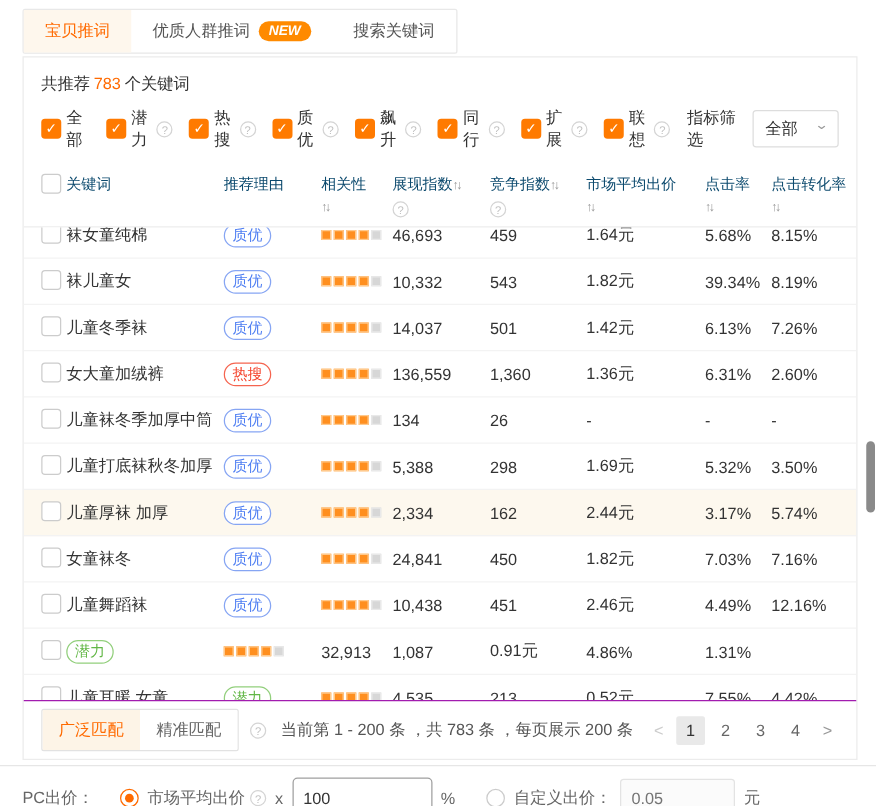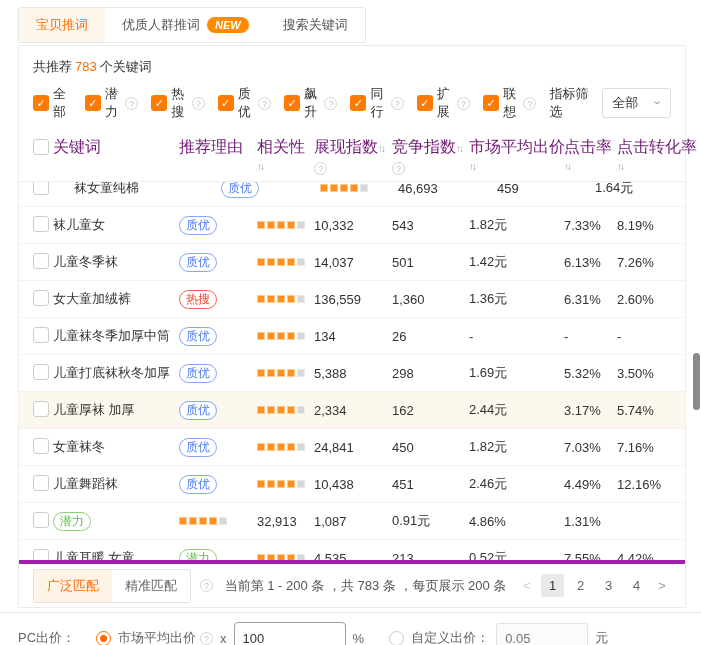--- a/index.html
+++ b/index.html
@@ -27,45 +27,45 @@
   .cb::before { content:"\2713"; position:absolute; left:0; top:0; width:16px; height:16px; line-height:16px; text-align:center; color:#fff; font-size:11px; font-weight:bold; }
   .help-icon { width:13px; height:13px; border:1px solid #d4d4d4; border-radius:50%; color:#c2c2c2; font-size:9px; line-height:12px; text-align:center; display:inline-block; flex:0 0 auto; }
   .help-icon::before { content:"?"; }
   .metric-filter { margin-left:auto; display:flex; align-items:center; gap:9px; }
   .metric-select { border:1px solid #ddd; border-radius:3px; padding:5px 9px; width:78px; display:flex; align-items:center; justify-content:space-between; cursor:pointer; background:#fff; }
   .chevron-down { color:#9a9a9a; font-size:10px; transform:scaleX(1.4); }
   .chevron-down::before { content:"\2304"; position:relative; top:-3px; }
 
   
   .grid-cols { display:grid; grid-template-columns: 20px 126px 78px 57px 78px 77px 95px 53px 54px; padding:0 14px; align-items:center; }
-  .thead { color:#701a75; font-size:16px; align-items:start; padding-top:9px; padding-bottom:7px; border-bottom:1px solid #ededed; }
+  .thead { color:#0c4a6e; font-size:12px; align-items:start; padding-top:9px; padding-bottom:7px; border-bottom:1px solid #ededed; }
   .th .l1 { white-space:nowrap; line-height:16px; }
   .th .l2 { margin-top:3px; line-height:14px; height:14px; }
   .sort-icon { color:#999; font-size:10px; letter-spacing:-2px; display:inline-block; }
   .sort-icon::before { content:"\2191\2193"; }
   .plain-checkbox { width:16px; height:16px; border:1px solid #ccc; border-radius:3px; background:#fff; display:inline-block; cursor:pointer; }
 
   .tbody { flex:1 1 auto; overflow:hidden; }
   .row { height:37px; border-bottom:1px solid #f3f3f3; font-size:13px; }
   .row.highlight { background:#fdf8ee; }
-  .tbody .row:first-child { margin-top:-12px;gap:21px; }
+  .tbody .row:first-child { margin-top:-12px; }
   .kw { color:#333; white-space:nowrap; overflow:hidden; }
 
   .badge { display:inline-block; border:1px solid; border-radius:10px; padding:0px 6px; font-size:12px; line-height:17px; background:#fff; }
   .badge.blue  { color:#4d7df2; border-color:#86a5f3; }
   .badge.red   { color:#f5432c; border-color:#f5644f; }
   .badge.green { color:#62b746; border-color:#92cf7c; }
 
   .rel-bars { display:flex; gap:2px; }
   .bar { width:8px; height:8px; border:1px solid; }
   .bar.on  { background:#ff8f1f; border-color:#ffc98c; }
   .bar.off { background:#d7d7d7; border-color:#e9e9e9; }
 
   
-  .tfoot { border-top:4px solid #a21caf; display:flex; align-items:center; padding:0 14px; height:47px; flex:0 0 auto; }
+  .tfoot { border-top:1px solid #a21caf; display:flex; align-items:center; padding:0 14px; height:47px; flex:0 0 auto; }
   .match-group { display:flex; border:1px solid #e2e2e2; border-radius:2px; overflow:hidden; }
   .match { padding:7px 13px; color:#666; background:#fff; cursor:pointer; white-space:nowrap; }
   .match.active { color:#ff6a00; background:#fdf4e7; }
   .tfoot .help-icon { margin-left:9px; }
   .page-info { margin-left:auto; margin-right:auto; color:#555; }
   .pagination { display:flex; align-items:center; gap:5px; color:#666; }
   .page { min-width:23px; height:23px; line-height:23px; text-align:center; border-radius:2px; cursor:pointer; }
   .page.active { background:#e9e9e9; color:#333; }
   .chev { width:18px; text-align:center; font-size:13px; cursor:pointer; }
   .chev-left { color:#ccc; } .chev-left::before { content:"<"; }
@@ -220,21 +220,21 @@
         <div class="rel-bars">
           <span class="bar on"></span>
           <span class="bar on"></span>
           <span class="bar on"></span>
           <span class="bar on"></span>
           <span class="bar off"></span>
         </div>
         <div>10,332</div>
         <div>543</div>
         <div>1.82元</div>
-        <div>7.33%</div>
+        <div>39.34%</div>
         <div>8.19%</div>
       </div>
       <div class="grid-cols row">
         <div><span class="plain-checkbox"></span></div>
         <div class="kw">儿童冬季袜</div>
         <div><span class="badge blue">质优</span></div>
         <div class="rel-bars">
           <span class="bar on"></span>
           <span class="bar on"></span>
           <span class="bar on"></span>

